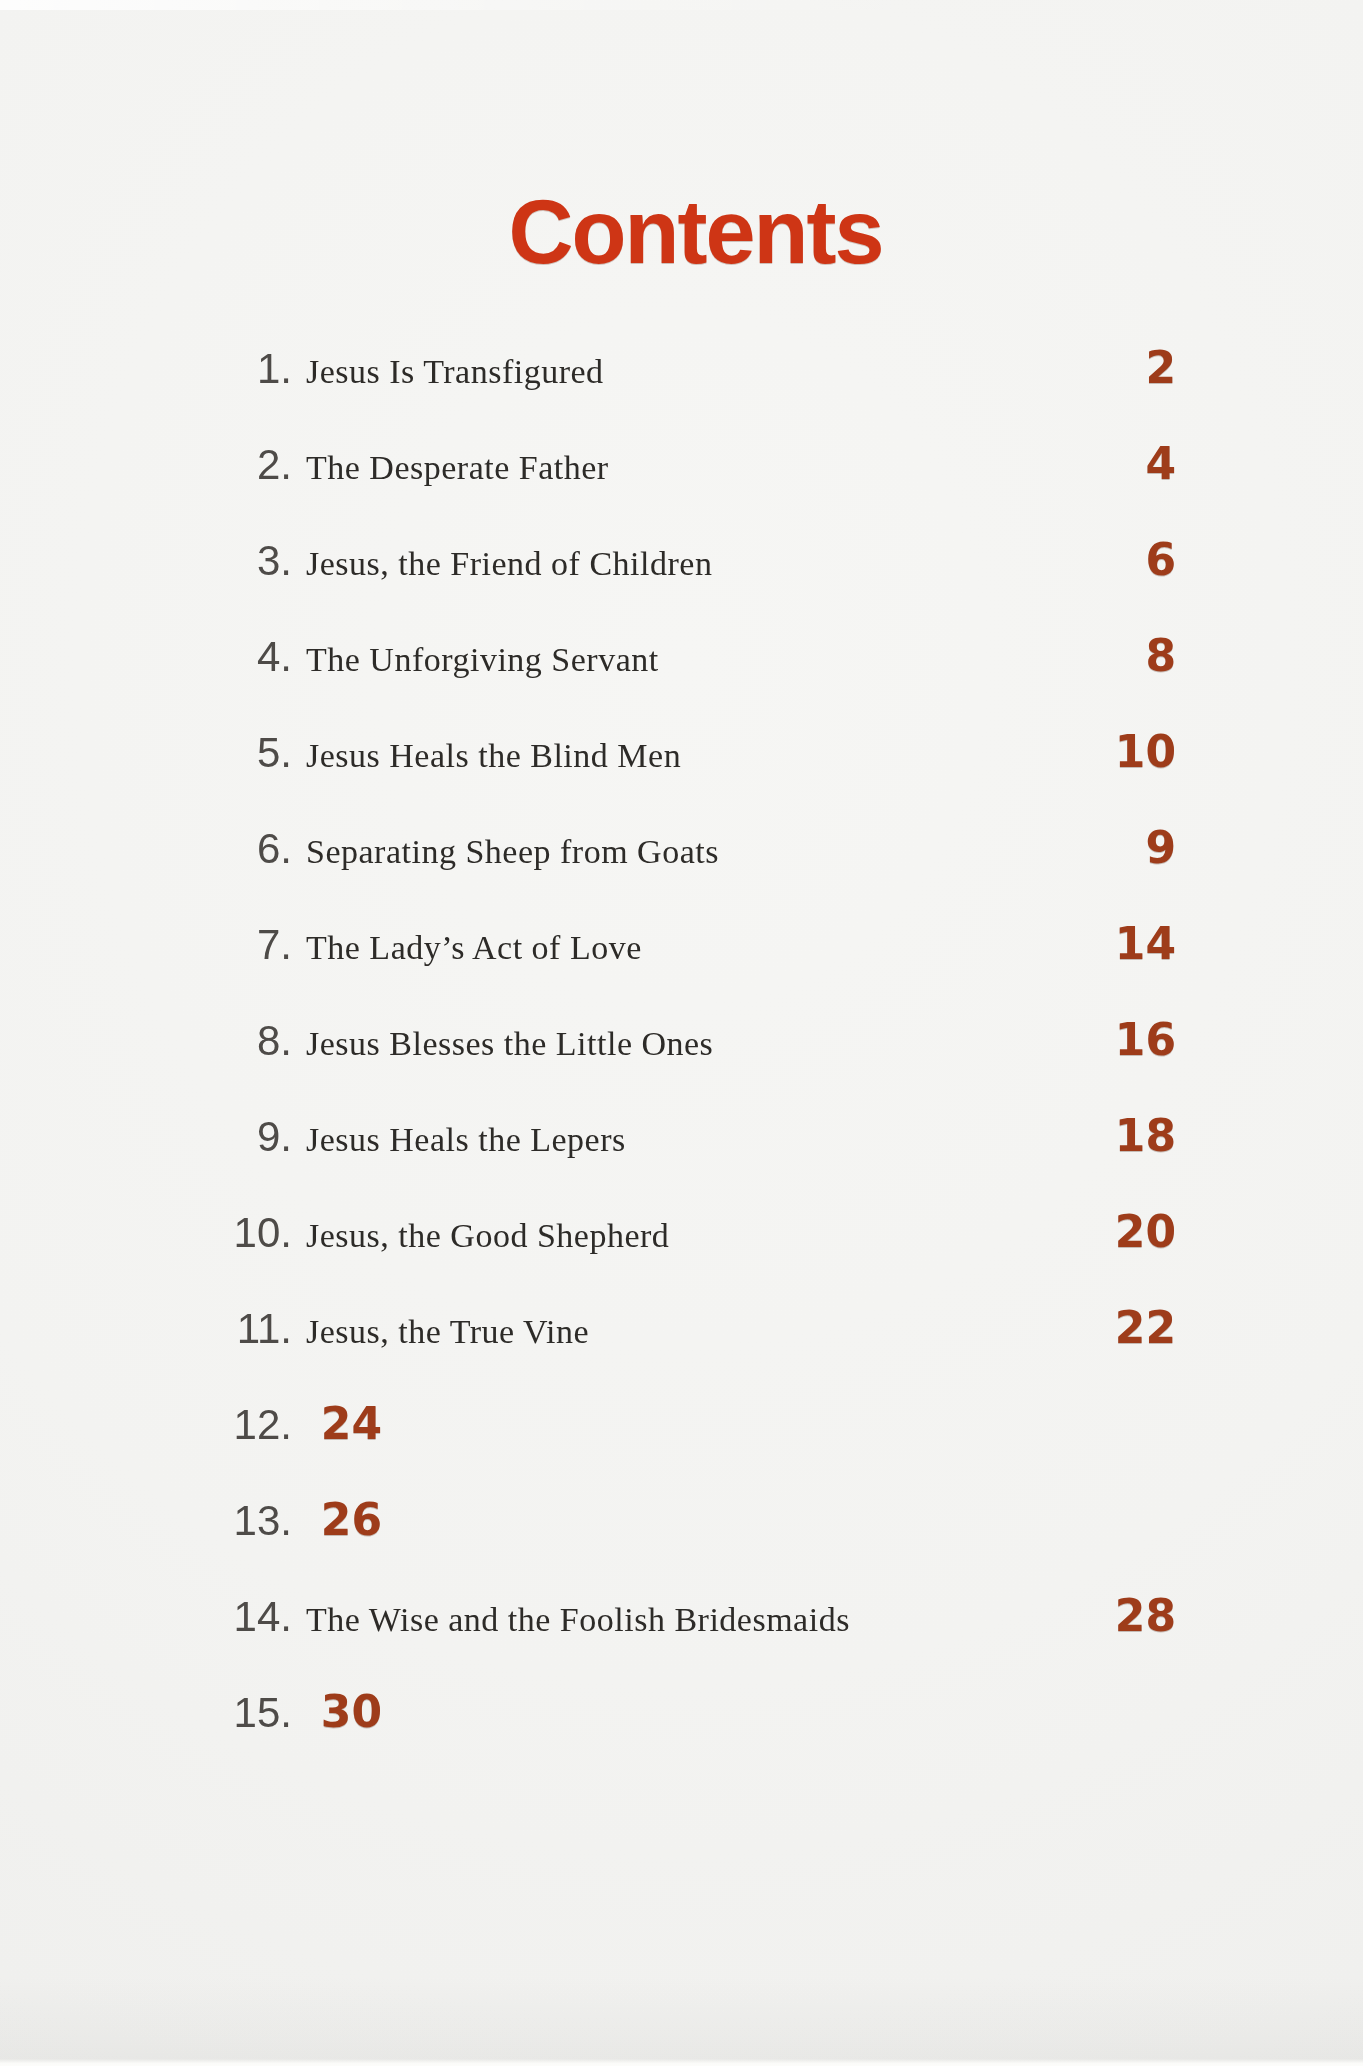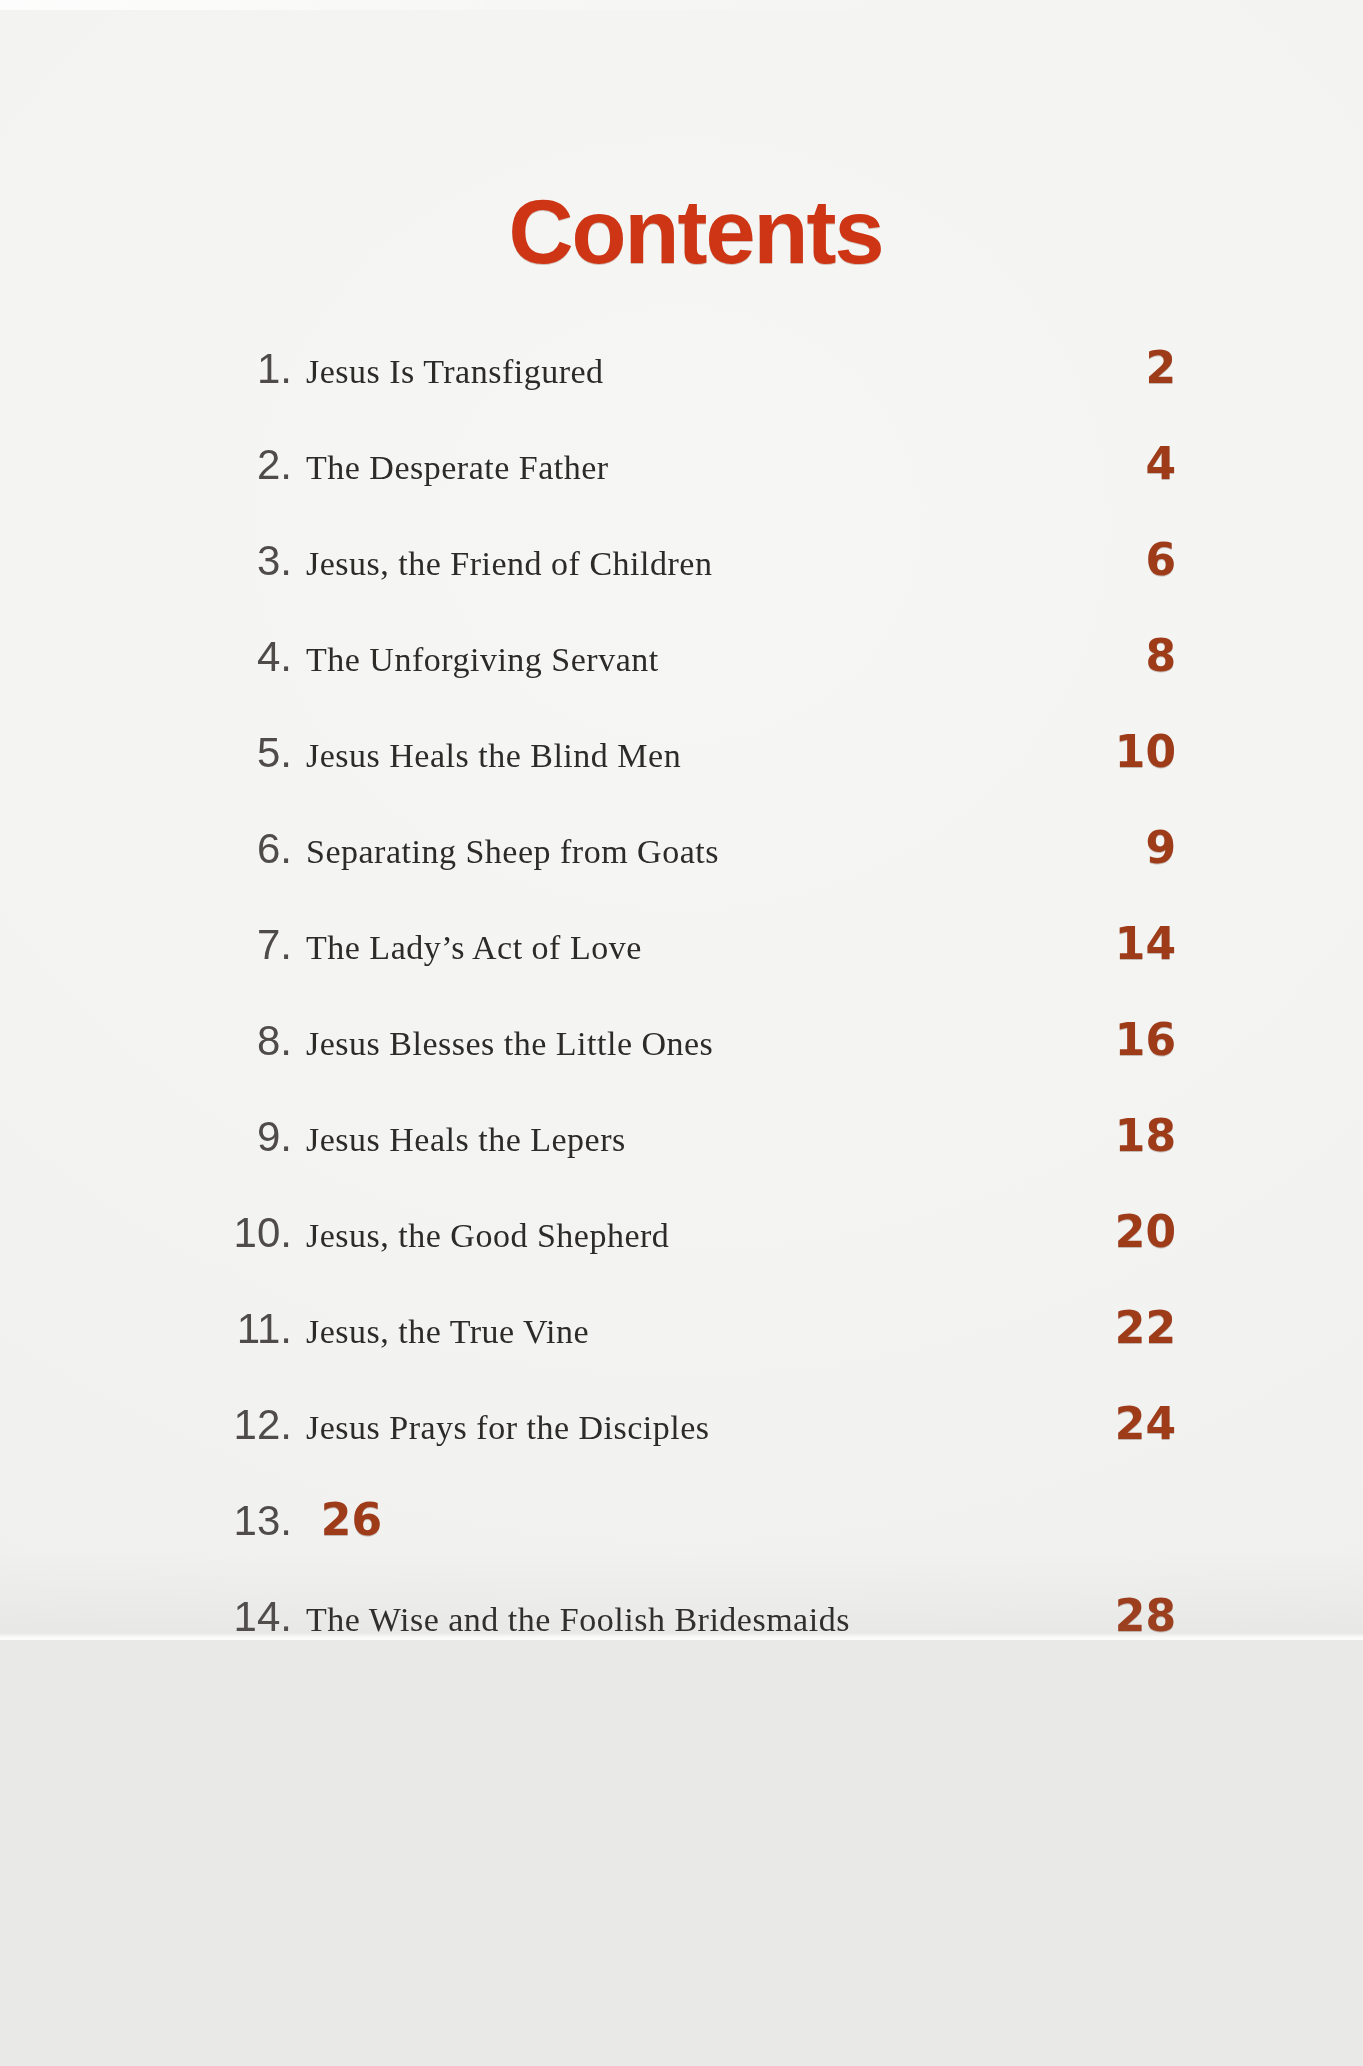--- a/index.html
+++ b/index.html
@@ -3,21 +3,21 @@
 <meta charset="utf-8">
 <style>
   html, body {
     margin: 0;
     padding: 0;
     background: #e9e9e7;
   }
   .sheet {
     position: relative;
     width: 1363px;
-    height: 1640px;
+    height: 2066px;
     overflow: hidden;
     background:
       radial-gradient(ellipse 120% 90% at 50% 32%, #f6f6f4 0%, #f3f3f1 55%, #eeeeec 100%);
     font-family: "Liberation Serif", serif;
   }
   
   .sheet::before {
     content: "";
     position: absolute;
     left: 0; top: 0; right: 0;
@@ -153,21 +153,20 @@
         <span class="entry-title">Jesus, the Good Shepherd</span>
         <span class="pg">20</span>
       </li>
       <li class="toc-row">
         <span class="num">11.</span>
         <span class="entry-title">Jesus, the True Vine</span>
         <span class="pg">22</span>
       </li>
       <li class="toc-row">
         <span class="num">12.</span>
-        <span class="entry-title">Jesus Prays for the Disciples</span>
         <span class="pg">24</span>
       </li>
       <li class="toc-row">
         <span class="num">13.</span>
         <span class="pg">26</span>
       </li>
       <li class="toc-row">
         <span class="num">14.</span>
         <span class="entry-title">The Wise and the Foolish Bridesmaids</span>
         <span class="pg">28</span>

